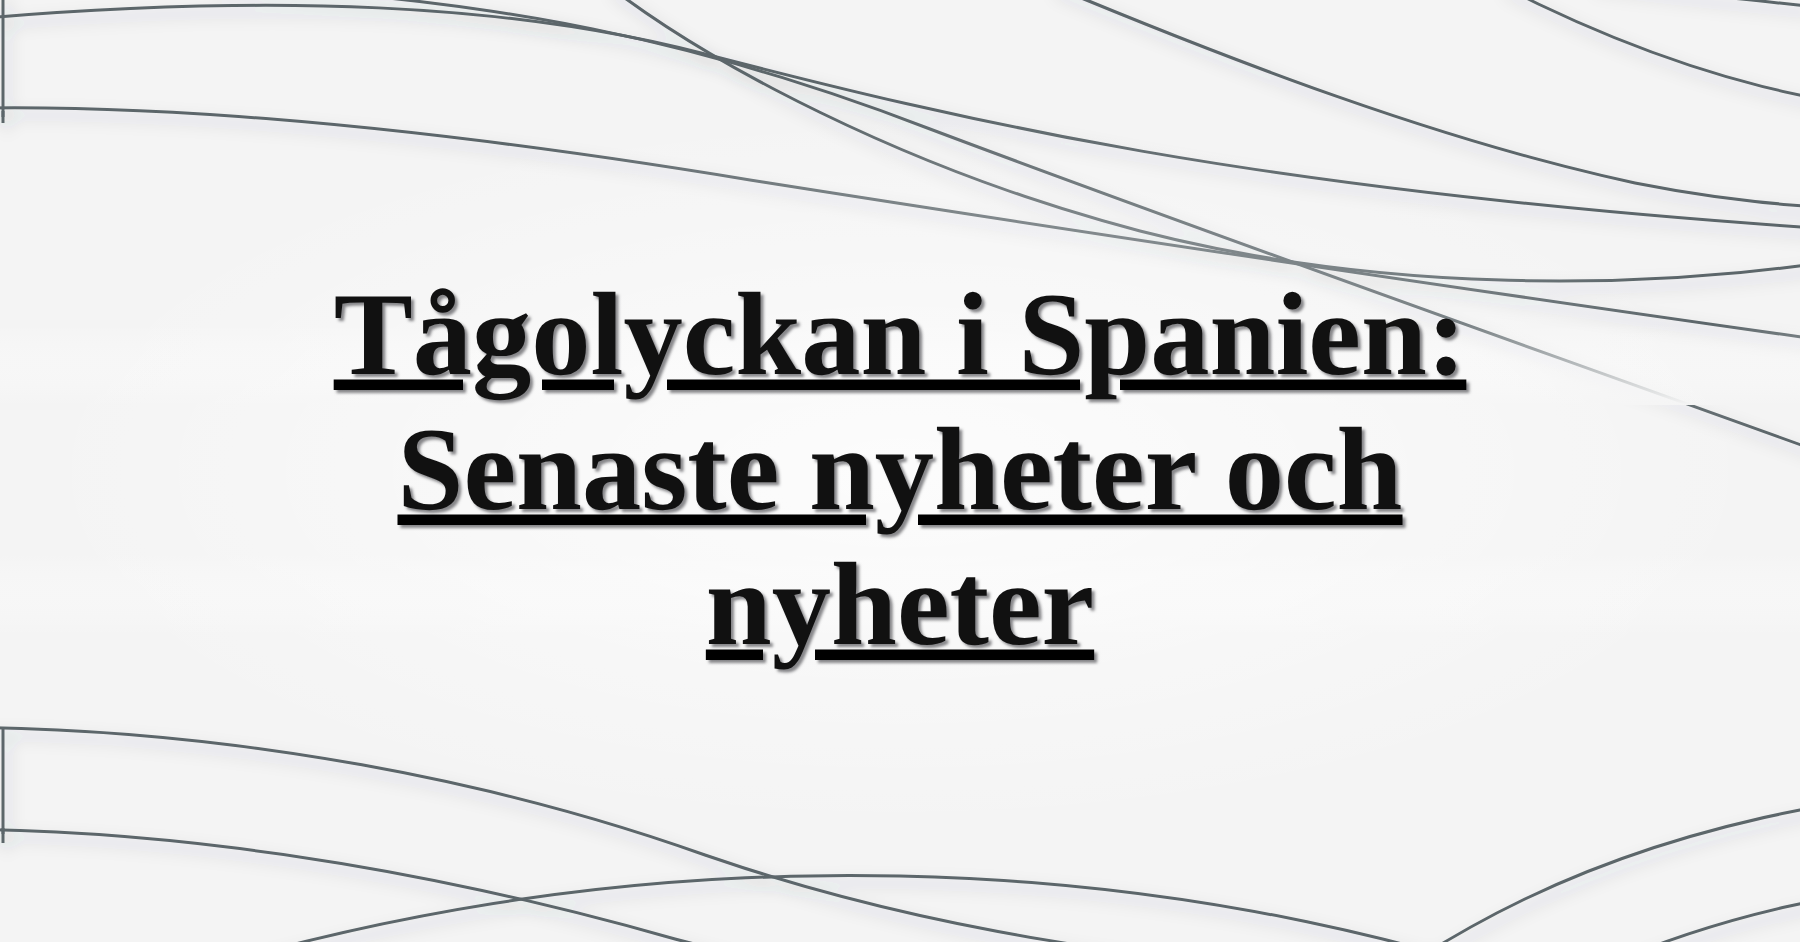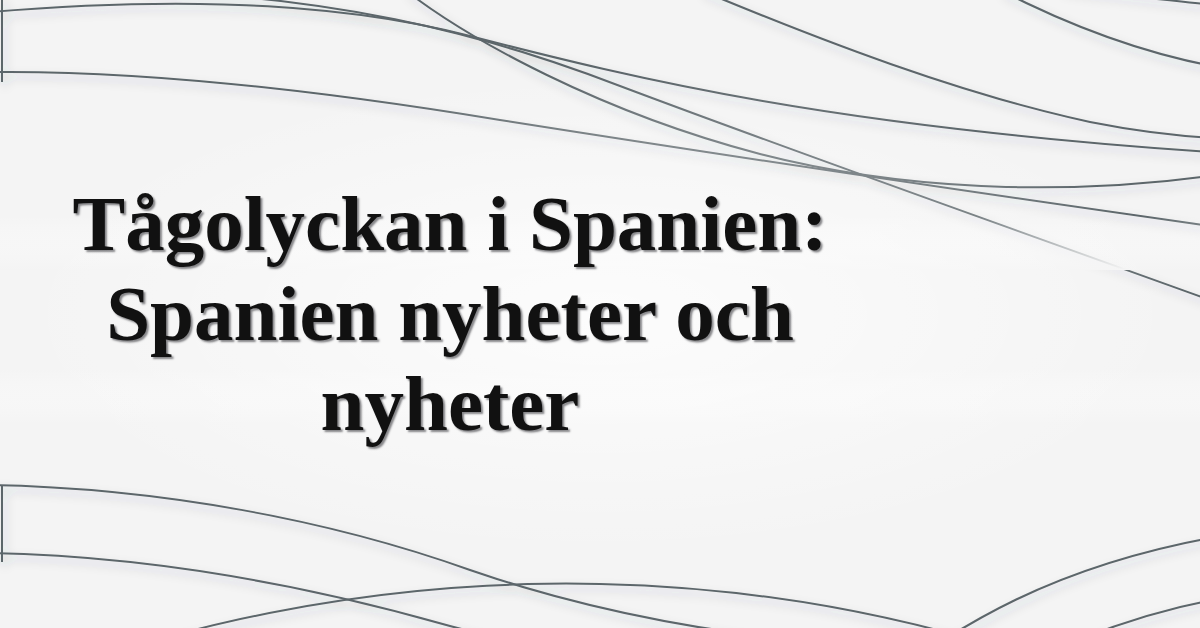--- a/index.html
+++ b/index.html
@@ -38,22 +38,24 @@
   }
 
   .title-wrap {
     position: absolute;
     left: 0;
     right: 0;
     top: 0;
     height: 628px;
     display: flex;
     flex-direction: column;
+    align-items: center;
     justify-content: center;
     z-index: 5;
+    text-decoration: underline;
   }
 
   .title {
     width: 900px;
     margin: 0;
     text-align: center;
     font-family: "Liberation Serif", "DejaVu Serif", serif;
     font-weight: 700;
     font-size: 79px;
     line-height: 90px;
@@ -124,18 +126,18 @@
       <path d="M 2 552 L 2 562"></path>
     </g>
 
     <rect x="0" y="150" width="1200" height="120" fill="url(#fadeTop)"></rect>
     <rect x="0" y="370" width="1200" height="120" fill="url(#fadeBottom)"></rect>
   </svg>
 
   <div class="title-wrap">
     <h1 class="title">
       <span class="tline">Tågolyckan i Spanien:</span>
-      <span class="tline">Spanien nyheter och</span>
+      <span class="tline">Senaste nyheter och</span>
       <span class="tline">nyheter</span>
     </h1>
   </div>
 
 </div>
 
 </body></html>

